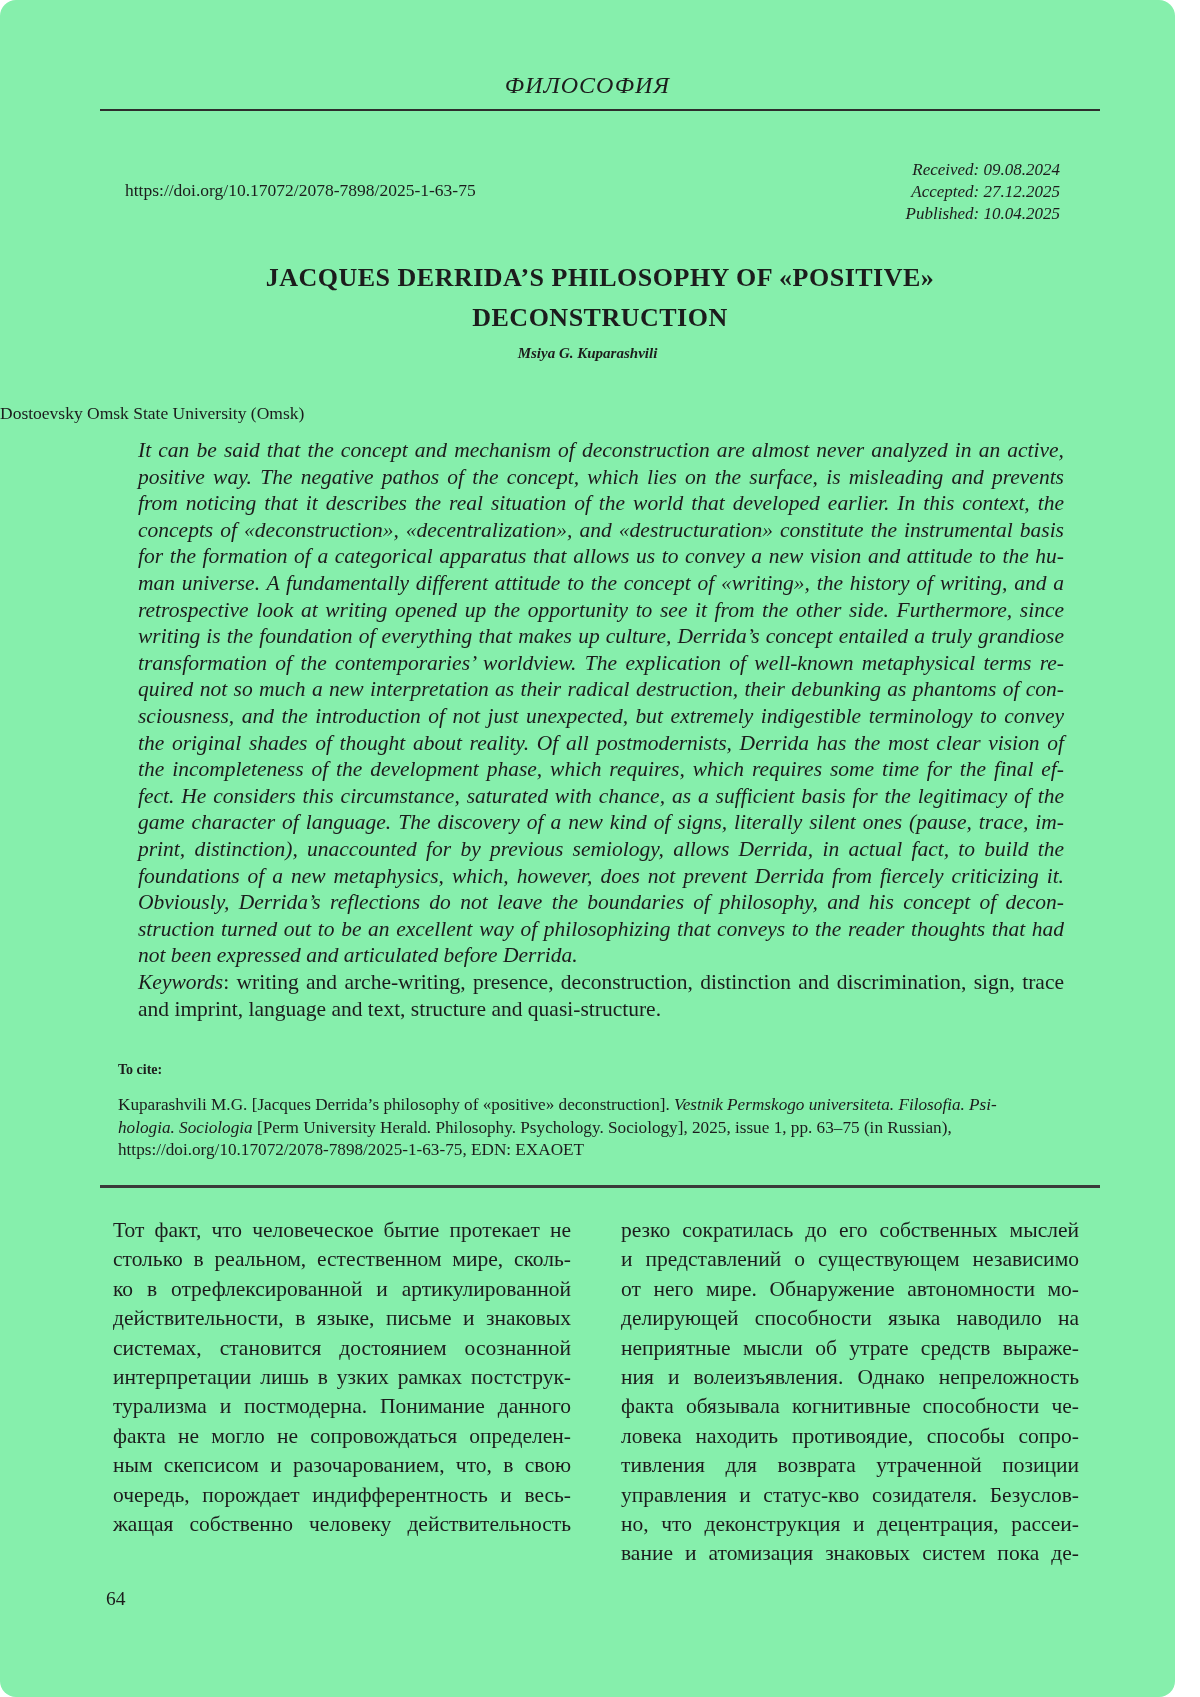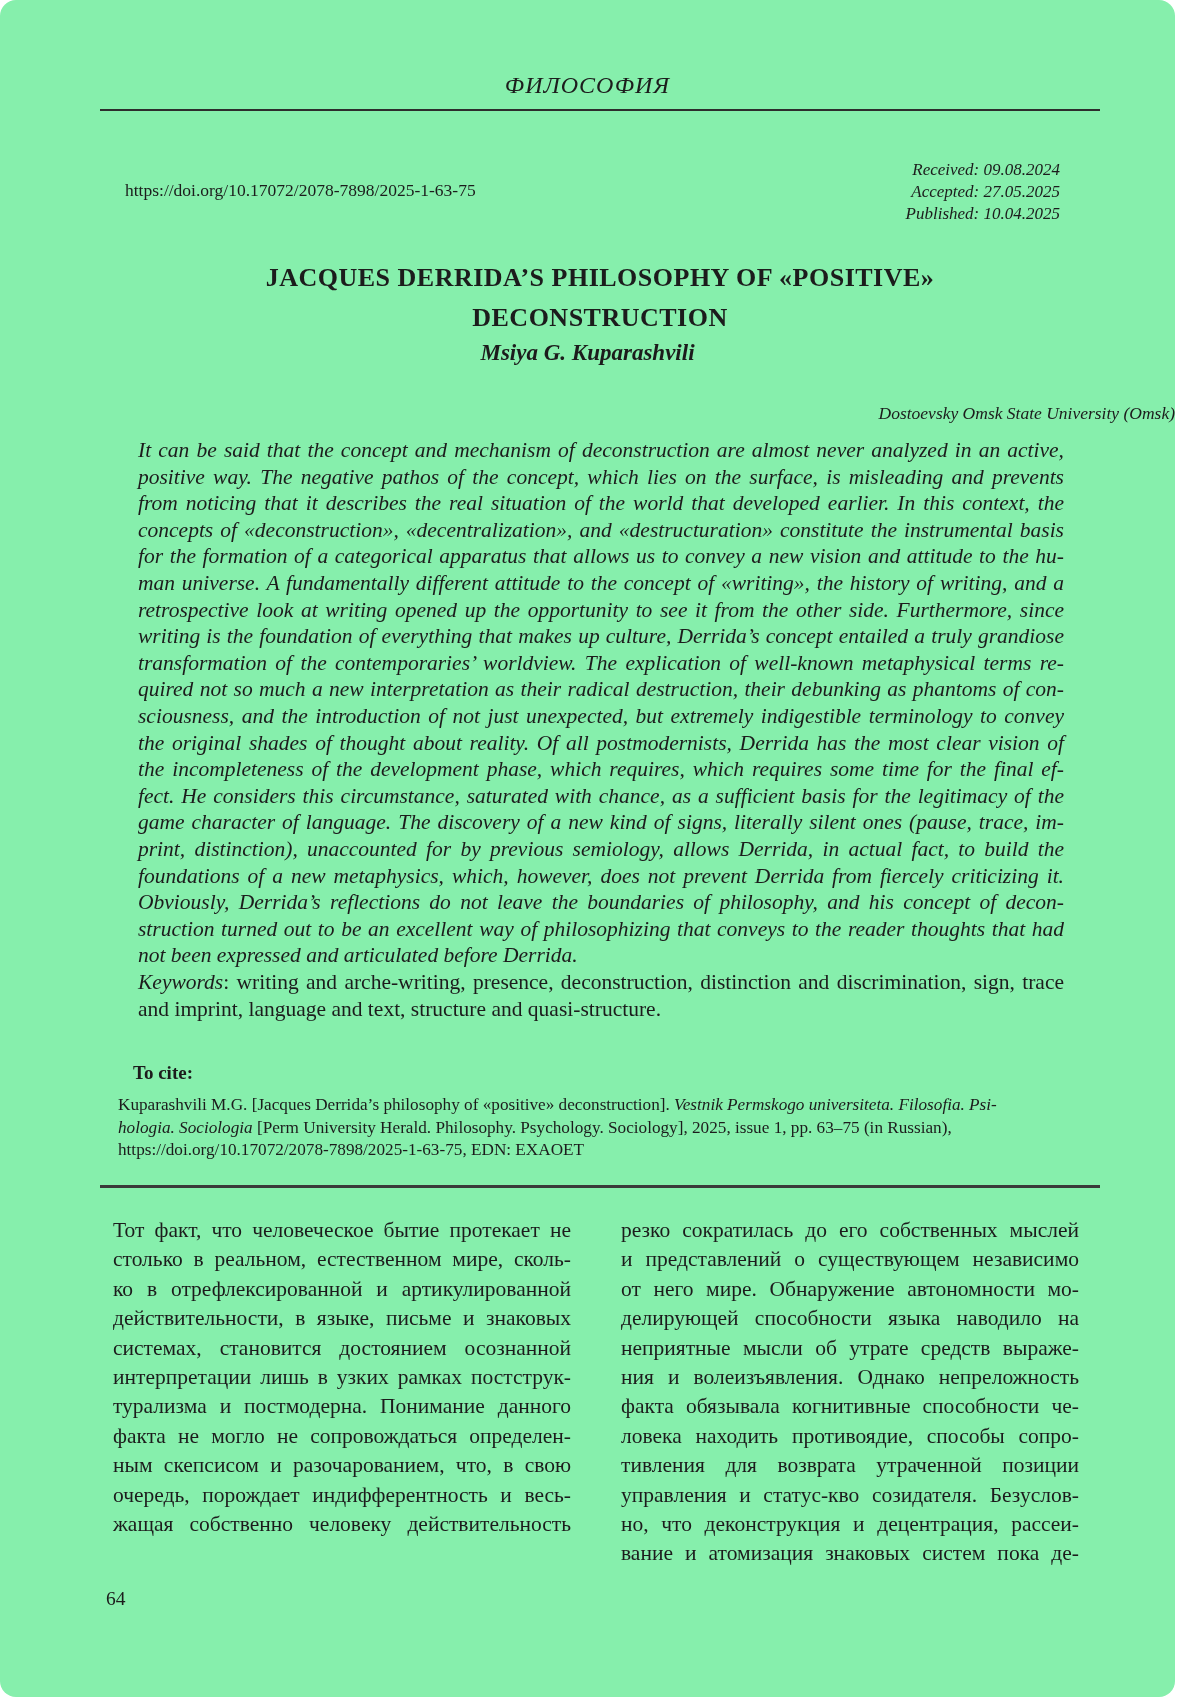--- a/index.html
+++ b/index.html
@@ -23,40 +23,40 @@
   .dates {
     position:absolute; top:159px; right:115px; text-align:right;
     font-style:italic; font-size:17px; line-height:22px; white-space:nowrap;
   }
   .title {
     position:absolute; top:258px; left:100px; width:1000px; text-align:center;
     font-weight:bold; font-size:26px; line-height:40px; letter-spacing:0.5px;
   }
   .author {
     position:absolute; top:341px; left:0; width:100%; text-align:center;
-    font-weight:bold; font-style:italic; font-size:23px; line-height:24px;
+    font-weight:bold; font-style:italic; font-size:15px; line-height:24px;
   }
   .affiliation {
-    position:absolute; top:402px; left:0; width:100%; text-align:right;
-    font-style:italic; font-size:17.5px; line-height:22px;
+    position:absolute; top:402px; left:0; width:100%; text-align:left;
+    font-size:17.5px; line-height:22px;
   }
   .abstract {
     position:absolute; top:437px; left:138px; width:926px;
     font-size:21.5px; line-height:26.6px;
   }
   .abstract .tline { text-align:justify; text-align-last:justify;font-style:italic; }
   .abstract .tline:last-child { text-align-last:left; }
   .keywords {
     position:absolute; top:969px; left:138px; width:926px;
     font-size:21.5px; line-height:26.6px; text-align:justify;
   }
   .keywords .kw-label { font-style:italic; }
   .tocite {
     position:absolute; top:1062px; left:118px;
-    font-weight:bold; font-size:19px;margin-left:15px;
+    font-weight:bold; font-size:14px;
   }
   .citation {
     position:absolute; top:1094px; left:118px; width:982px;
     font-size:17.2px; line-height:22.6px;
   }
   .citation .cline { white-space:nowrap; }
   .citation .it { font-style:italic; }
   .rule-cite {
     position:absolute; top:1185px; left:100px; width:1000px; height:3px;
     background:#3a3a3a;
@@ -77,21 +77,21 @@
 
 <div class="page">
 
   <div class="running-head">ФИЛОСОФИЯ</div>
   <div class="rule-head"></div>
 
   <div class="doi">https://doi.org/10.17072/2078-7898/2025-1-63-75</div>
 
   <div class="dates">
     <div>Received: 09.08.2024</div>
-    <div>Accepted: 27.05.2025</div>
+    <div>Accepted: 27.12.2025</div>
     <div>Published: 10.04.2025</div>
   </div>
 
   <div class="title">
     <div>JACQUES DERRIDA’S PHILOSOPHY OF «POSITIVE»</div>
     <div>DECONSTRUCTION</div>
   </div>
 
   <div class="author">Msiya G. Kuparashvili</div>
   <div class="affiliation">Dostoevsky Omsk State University (Omsk)</div>

